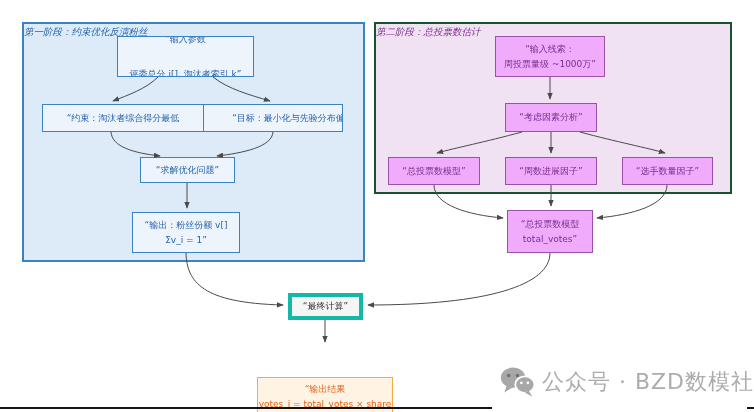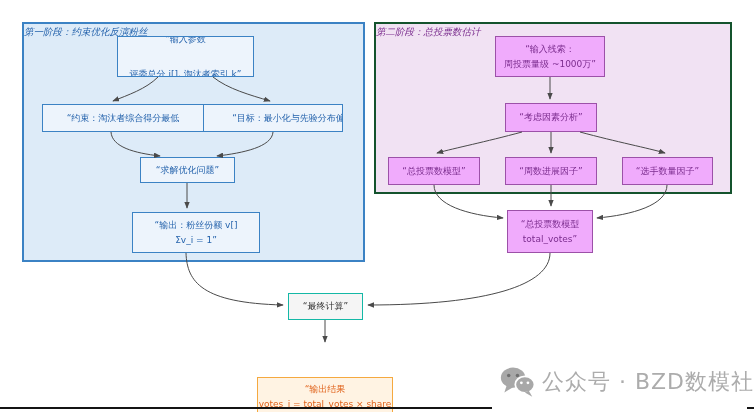--- a/index.html
+++ b/index.html
@@ -23,27 +23,27 @@
   }
   .stage1-box .stage-title{color:#2563AC;}
   .stage2-box .stage-title{color:#7B2D8E;}
   .node{
     position:absolute;box-sizing:border-box;
     display:flex;flex-direction:column;align-items:center;justify-content:center;
     text-align:center;font-size:9px;line-height:1.65;white-space:nowrap;overflow:hidden;
   }
   .n-blue{background:#EDF4FC;border:1.5px solid #3B82C4;color:#2563AC;}
   .n-purple{background:#f0abfc;border:1.5px solid #9C51A8;color:#7B2D8E;}
-  .n-gray{background:#F5F5F5;border:1px solid #14b8a6;color:#333333;}
+  .n-gray{background:#F5F5F5;border:4px solid #14b8a6;color:#333333;}
   .n-orange{background:#FFF3E3;border:1.5px solid #F5A93F;color:#E0621A;}
   #n1-input{left:117px;top:36px;width:137px;height:41px;gap:20px;}
   #n1-constraint{left:42px;top:104px;width:162px;height:28px;}
   #n1-objective{left:203px;top:104px;width:140px;height:28px;padding-left:31px;}
   #n1-solve{left:140px;top:157px;width:95px;height:26px;}
-  #n1-output{left:132px;top:212px;width:128px;height:41px;}
+  #n1-output{left:132px;top:212px;width:108px;height:41px;}
   #n2-input{left:495px;top:36px;width:110px;height:41px;}
   #n2-analysis{left:505px;top:103px;width:92px;height:29px;}
   #n2-season{left:388px;top:157px;width:92px;height:28px;}
   #n2-week{left:505px;top:157px;width:92px;height:28px;}
   #n2-players{left:622px;top:157px;width:91px;height:28px;}
   #n2-model{left:507px;top:210px;width:86px;height:43px;}
   #n-final{left:288px;top:293px;width:75px;height:27px;}
   #n-result{left:257px;top:346px;width:136px;height:39px;margin-top:31px;}
   #arrows{position:absolute;left:0;top:0;pointer-events:none;}
   .watermark{

